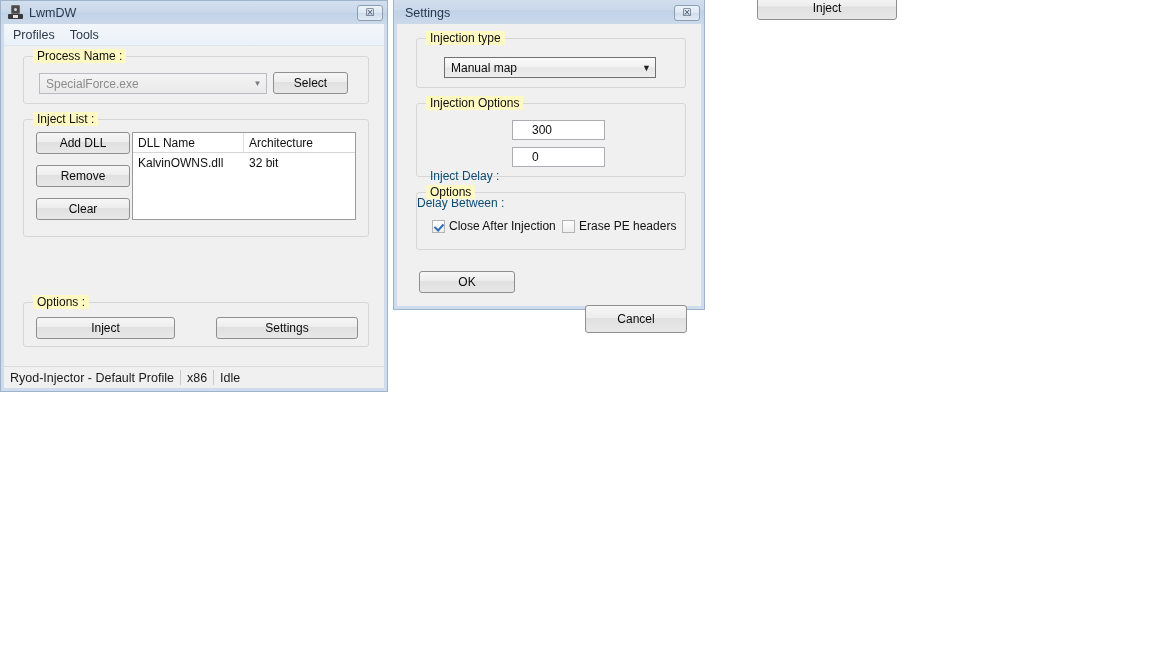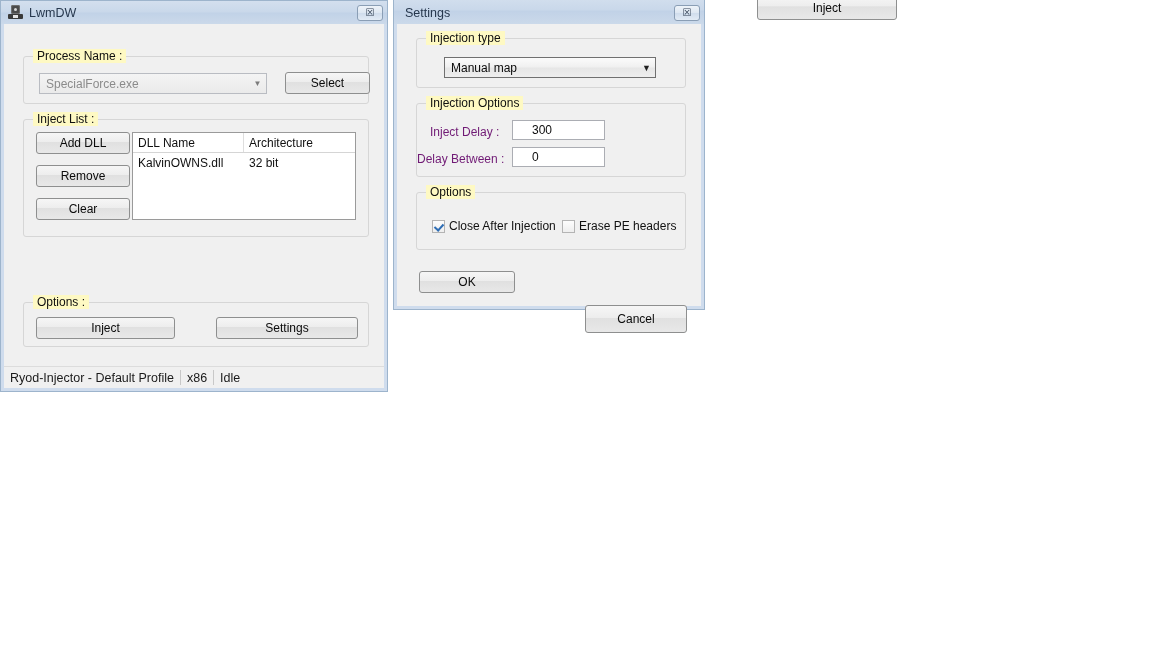--- a/index.html
+++ b/index.html
@@ -290,22 +290,23 @@
     align-items: center;
     border-right: 1px solid #c8c8c8;
     white-space: nowrap;
   }
   .status-panel:last-child { border-right: none; }
 
   
   .label {
     position: absolute;
     font-size: 12px;
-    color: #701a75;
-    white-space: nowrap;
+    color: #0c4a6e;
+    white-space: nowrap;
+    margin-top: 44px;
   }
 
   
   .float-btn {
     position: absolute;
     background: linear-gradient(to bottom, #f6f6f6 0%, #ededed 45%, #e0e0e0 46%, #e8e8e8 100%);
     border: 1px solid #8e8f8f;
     border-radius: 3px;
     font-size: 12px;
     color: #0b0b0b;
@@ -326,28 +327,32 @@
         <span class="base"></span>
     </span>
     <span class="title-text">LwmDW</span>
     <span class="close-btn">
       <span class="x">☒</span>
     </span>
   </div>
 
   <div class="client">
 
+    <div class="menubar">
+      <span class="menu-item">Profiles</span>
+      <span class="menu-item">Tools</span>
+    </div>
 
     <div class="group" style="left:19px; top:32px; width:346px; height:48px;">
       <span class="legend">Process Name :</span>
       <div class="combo disabled" style="left:15px; top:16px; width:228px; height:21px;">
         <span class="val">SpecialForce.exe</span>
         <span class="arrow">▼</span>
       </div>
-      <div class="btn" style="left:249px; top:15px; width:85px; height:22px;margin-left:12px;">
+      <div class="btn" style="left:249px; top:15px; width:75px; height:22px;">
         <span>Select</span>
       </div>
     </div>
 
     <div class="group" style="left:19px; top:95px; width:346px; height:118px;">
       <span class="legend">Inject List :</span>
 
       <div class="btn" style="left:12px; top:12px; width:94px; height:22px;">
         <span>Add DLL</span>
       </div>

